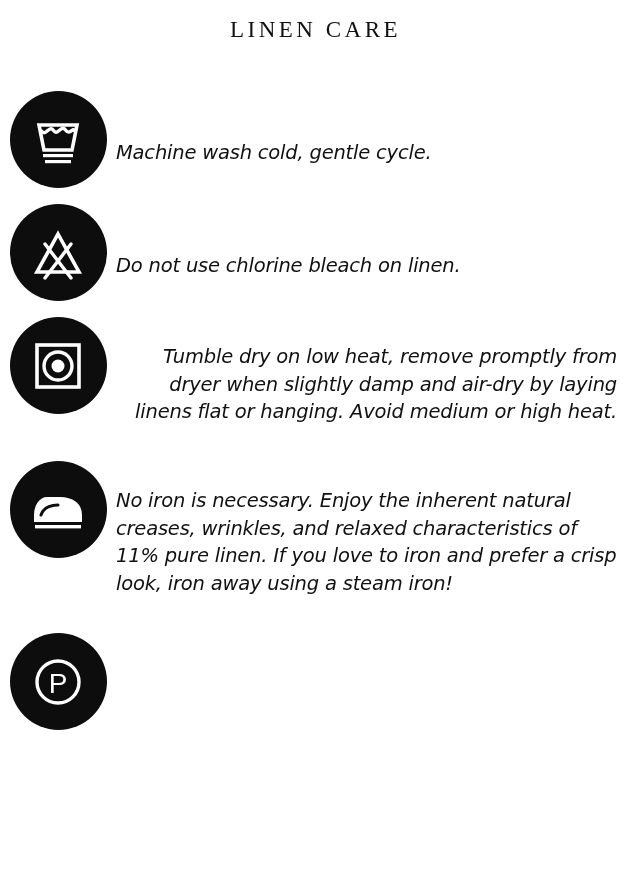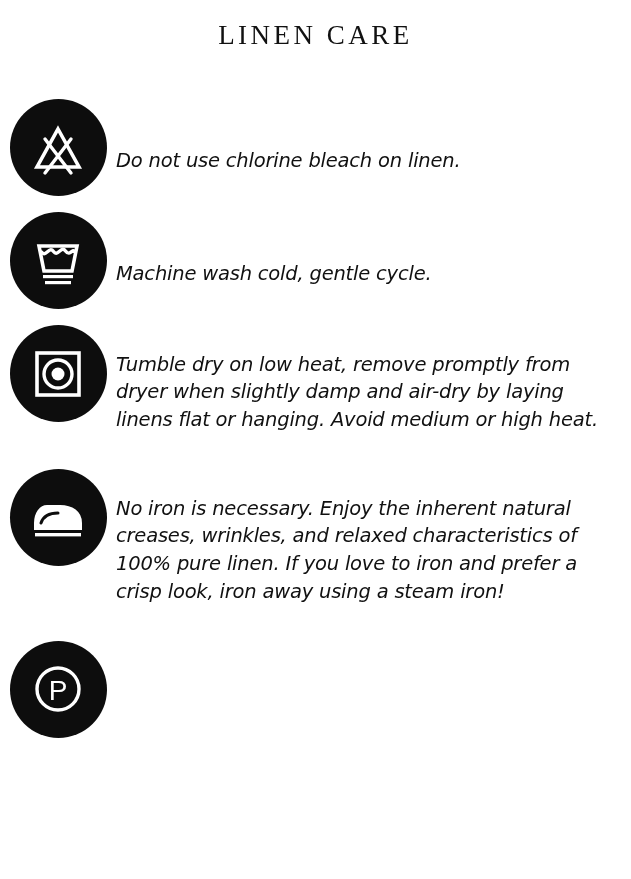--- a/index.html
+++ b/index.html
@@ -16,21 +16,21 @@
   }
   .page {
     position: relative;
     width: 631px;
     height: 879px;
     background: #ffffff;
   }
   .title {
     text-align: center;
     font-family: "Liberation Serif", serif;
-    font-size: 27px;
+    font-size: 23px;
     letter-spacing: 3.5px;
     color: #111111;
     padding-top: 2px;
     font-weight: 400;
   }
   .care-list {
     margin-top: 46px;
   }
   .care-row {
     display: flex;
@@ -67,60 +67,60 @@
     letter-spacing: -0.2px;
   }
   
   .row-1 .text-cell { padding-top: 30px; }
   .row-2 .text-cell { padding-top: 30px; }
   .row-3 .text-cell { padding-top: 8px; }
   .row-4 .text-cell { padding-top: 8px; }
   .row-5 .text-cell { padding-top: 22px; }
   .row-1 { margin-bottom: 14px; }
   .row-2 { margin-bottom: 14px; }
-  .row-3 { margin-bottom: 14px; }
+  .row-3 { margin-bottom: 14px; text-align: right; }
   .row-4 { margin-bottom: 14px; }
 </style>
 </head>
 <body>
 
 <div class="page">
 
   <h1 class="title">LINEN CARE</h1>
 
   <div class="care-list">
-
-    <div class="care-row row-2">
-      <div class="icon-cell">
-        <div class="icon-badge">
-          <svg width="62" height="62" viewBox="0 0 62 62" aria-hidden="true">
-            <path d="M31 12 L52 50 L10 50 Z" fill="none" stroke="#ffffff" stroke-width="3.6" stroke-linejoin="miter"></path>
-            <line x1="18" y1="56" x2="44" y2="22" stroke="#ffffff" stroke-width="3.4" stroke-linecap="round"></line>
-            <line x1="44" y1="56" x2="18" y2="22" stroke="#ffffff" stroke-width="3.4" stroke-linecap="round"></line>
-          </svg>
-        </div>
-      </div>
-      <div class="text-cell">
-        <p class="care-text">Do not use chlorine bleach on linen.</p>
-      </div>
-    </div>
 
     <div class="care-row row-1">
       <div class="icon-cell">
         <div class="icon-badge">
           <svg width="62" height="62" viewBox="0 0 62 62" aria-hidden="true">
             <path d="M12 16 L50 16 L45 41 L17 41 Z" fill="none" stroke="#ffffff" stroke-width="3.6"></path>
             <path d="M14.5 22 C19 28, 22 15.5, 26.5 21.5 C31 27.5, 34 15, 38.5 21 C43 27, 45.5 18, 47.5 21.5" fill="none" stroke="#ffffff" stroke-width="3.4" stroke-linecap="round"></path>
             <rect x="16" y="45" width="30" height="3.2" fill="#ffffff"></rect>
             <rect x="18" y="51" width="26" height="3.2" fill="#ffffff"></rect>
           </svg>
         </div>
       </div>
       <div class="text-cell">
         <p class="care-text">Machine wash cold, gentle cycle.</p>
+      </div>
+    </div>
+
+    <div class="care-row row-2">
+      <div class="icon-cell">
+        <div class="icon-badge">
+          <svg width="62" height="62" viewBox="0 0 62 62" aria-hidden="true">
+            <path d="M31 12 L52 50 L10 50 Z" fill="none" stroke="#ffffff" stroke-width="3.6" stroke-linejoin="miter"></path>
+            <line x1="18" y1="56" x2="44" y2="22" stroke="#ffffff" stroke-width="3.4" stroke-linecap="round"></line>
+            <line x1="44" y1="56" x2="18" y2="22" stroke="#ffffff" stroke-width="3.4" stroke-linecap="round"></line>
+          </svg>
+        </div>
+      </div>
+      <div class="text-cell">
+        <p class="care-text">Do not use chlorine bleach on linen.</p>
       </div>
     </div>
 
     <div class="care-row row-3">
       <div class="icon-cell">
         <div class="icon-badge">
           <svg width="62" height="62" viewBox="0 0 62 62" aria-hidden="true">
             <rect x="10" y="10" width="42" height="42" fill="none" stroke="#ffffff" stroke-width="3.6"></rect>
             <circle cx="31" cy="31" r="14" fill="none" stroke="#ffffff" stroke-width="3.4"></circle>
             <circle cx="31" cy="31" r="6.5" fill="#ffffff"></circle>
@@ -136,21 +136,21 @@
       <div class="icon-cell">
         <div class="icon-badge">
           <svg width="62" height="62" viewBox="0 0 62 62" aria-hidden="true">
             <path d="M8 42 L54 42 L54 36 C54 25, 45 19, 33 19 L20 19 C13 19, 8 27, 8 36 Z" fill="#ffffff" stroke="#ffffff" stroke-width="2"></path>
             <path d="M14 36 C16 30, 22 26, 31 26" fill="none" stroke="#0d0d0d" stroke-width="3" stroke-linecap="round"></path>
             <rect x="8" y="46" width="46" height="3.4" fill="#ffffff"></rect>
           </svg>
         </div>
       </div>
       <div class="text-cell">
-        <p class="care-text">No iron is necessary. Enjoy the inherent natural creases, wrinkles, and relaxed characteristics of 100% pure linen. If you love to iron and prefer a crisp look, iron away using a steam iron!</p>
+        <p class="care-text">No iron is necessary. Enjoy the inherent natural creases, wrinkles, and relaxed characteristics of 11% pure linen. If you love to iron and prefer a crisp look, iron away using a steam iron!</p>
       </div>
     </div>
 
     <div class="care-row row-5">
       <div class="icon-cell">
         <div class="icon-badge">
           <svg width="62" height="62" viewBox="0 0 62 62" aria-hidden="true">
             <circle cx="31" cy="31" r="21" fill="none" stroke="#ffffff" stroke-width="3.4"></circle>
             <text x="31" y="42" text-anchor="middle" font-family="Liberation Sans, sans-serif" font-size="28" fill="#ffffff">P</text>
           </svg>

